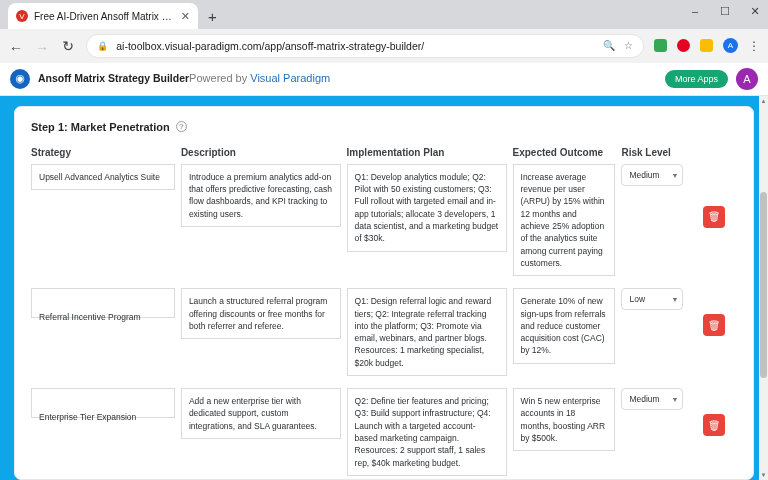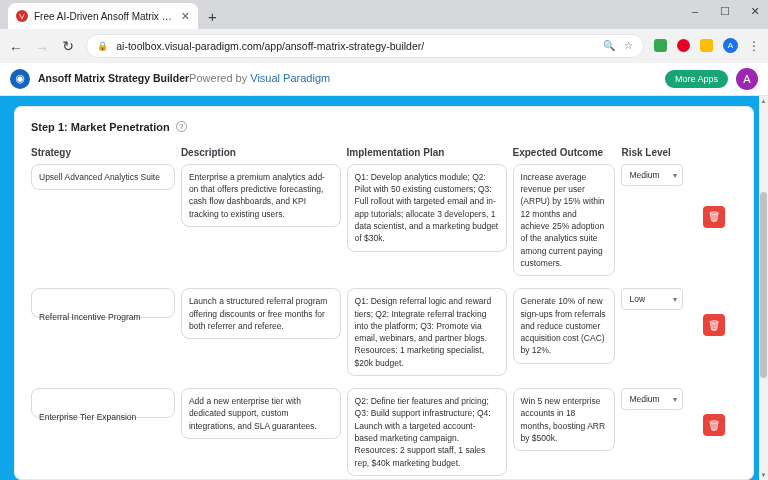--- a/index.html
+++ b/index.html
@@ -156,21 +156,21 @@
 
   .col-strategy { width: 152px; }
   .col-desc { width: 168px; }
   .col-plan { width: 168px; margin-top: 23px; }
   .col-outcome { width: 110px; }
   .col-risk { width: 76px; }
   .col-actions { width: 40px; }
 
   .cellbox {
     border: 1px solid #d8dade;
-    border-radius: 8px;
+    border-radius: 0;
     background: #fff;
     font-size: 8.5px;
     color: #2c3135;
     line-height: 1.45;
     padding: 6px 7px;
     width: 100%;
     display: block;
   }
   .cellbox.one-line { height: 26px; padding-top: 22px; }
 
@@ -290,21 +290,21 @@
             <th class="col-actions"></th>
           </tr>
         </thead>
         <tbody>
 
           <tr>
             <td>
               <div class="cellbox">Upsell Advanced Analytics Suite</div>
             </td>
             <td>
-              <div class="cellbox">Enterprise a premium analytics add-on that offers predictive forecasting, cash flow dashboards, and KPI tracking to existing users.</div>
+              <div class="cellbox">Introduce a premium analytics add-on that offers predictive forecasting, cash flow dashboards, and KPI tracking to existing users.</div>
             </td>
             <td>
               <div class="cellbox">Q1: Develop analytics module; Q2: Pilot with 50 existing customers; Q3: Full rollout with targeted email and in-app tutorials; allocate 3 developers, 1 data scientist, and a marketing budget of $30k.</div>
             </td>
             <td>
               <div class="cellbox">Increase average revenue per user (ARPU) by 15% within 12 months and achieve 25% adoption of the analytics suite among current paying customers.</div>
             </td>
             <td>
               <span class="select-wrap">
                 <select class="risk"><option value="Low">Low</option><option value="Medium" selected="">Medium</option><option value="High">High</option></select>

